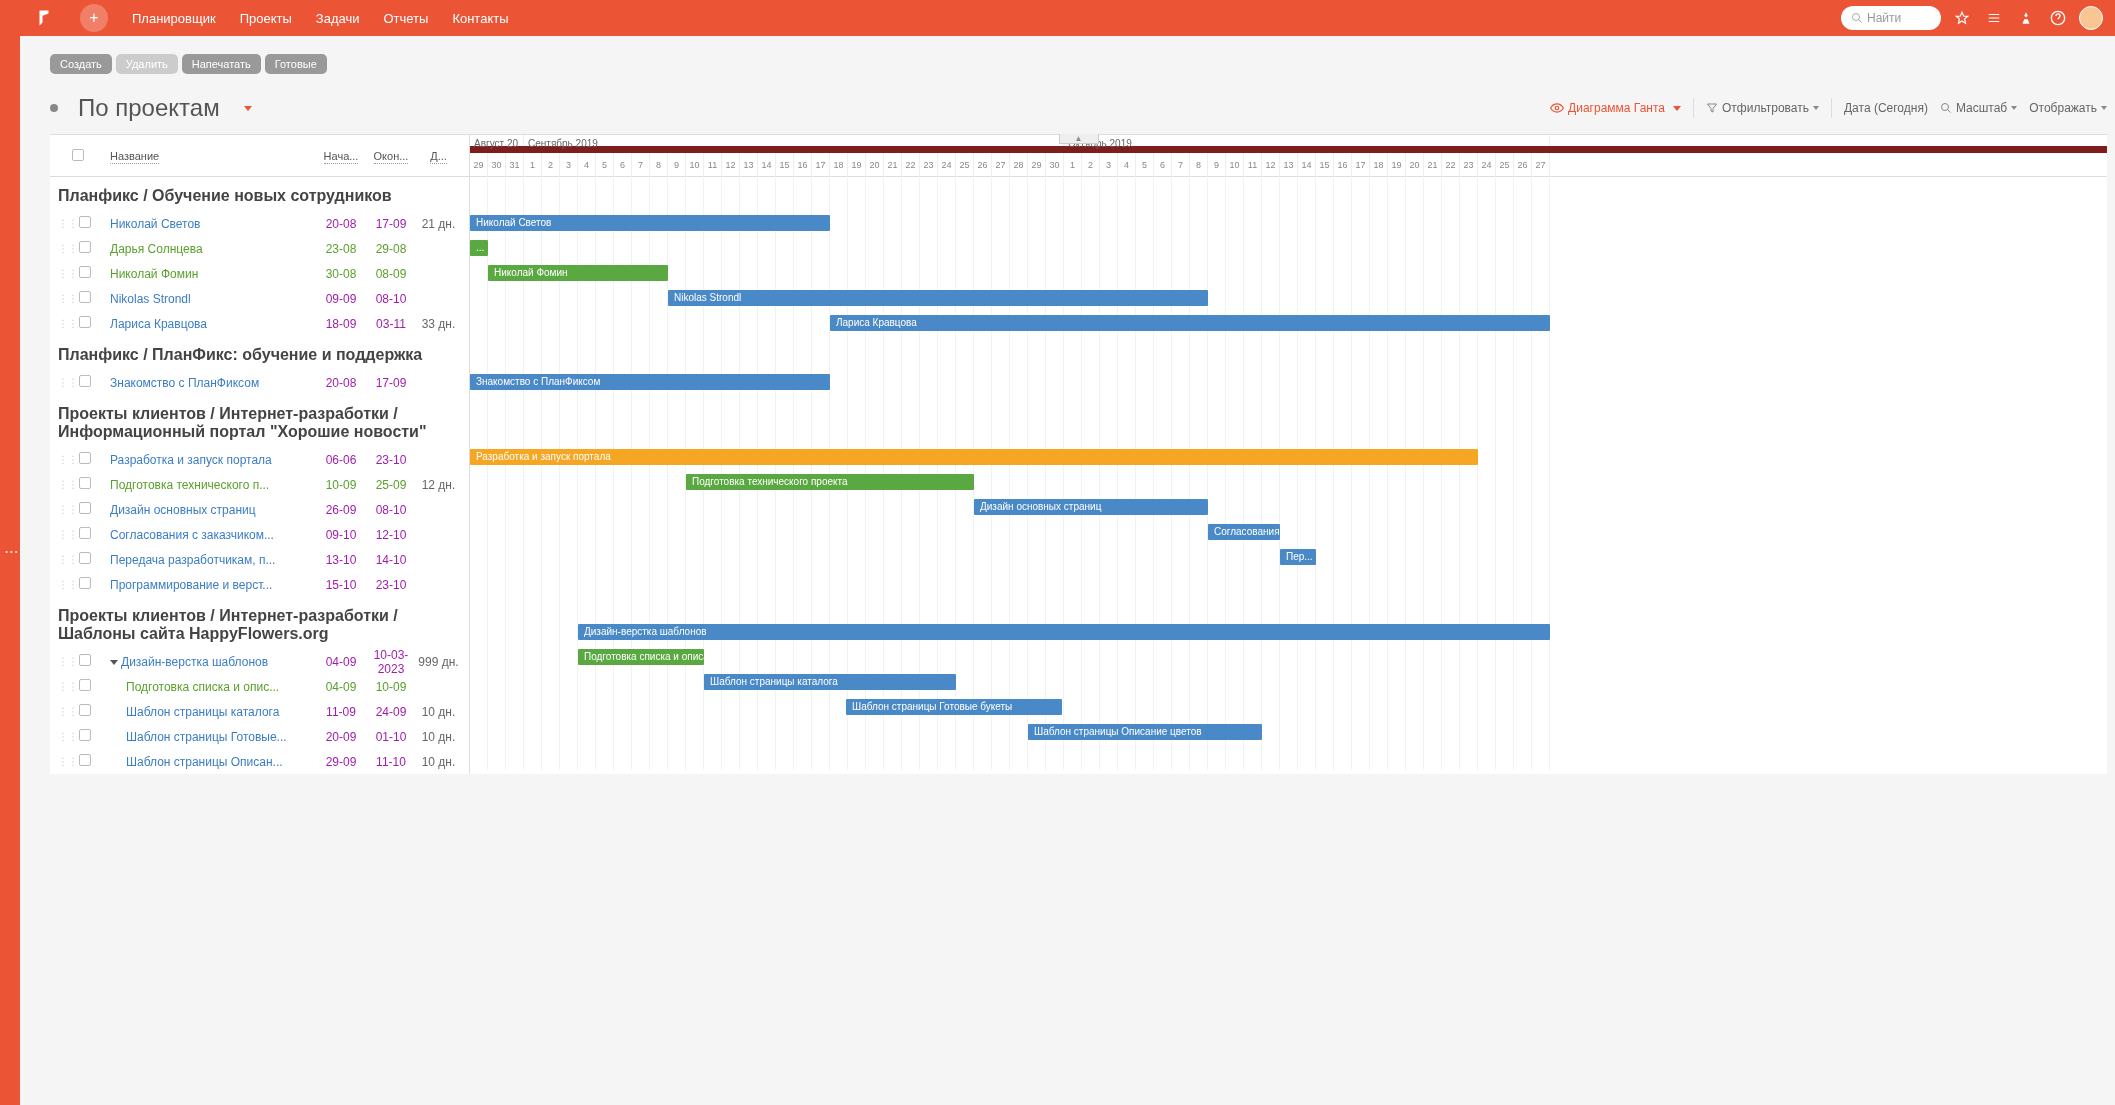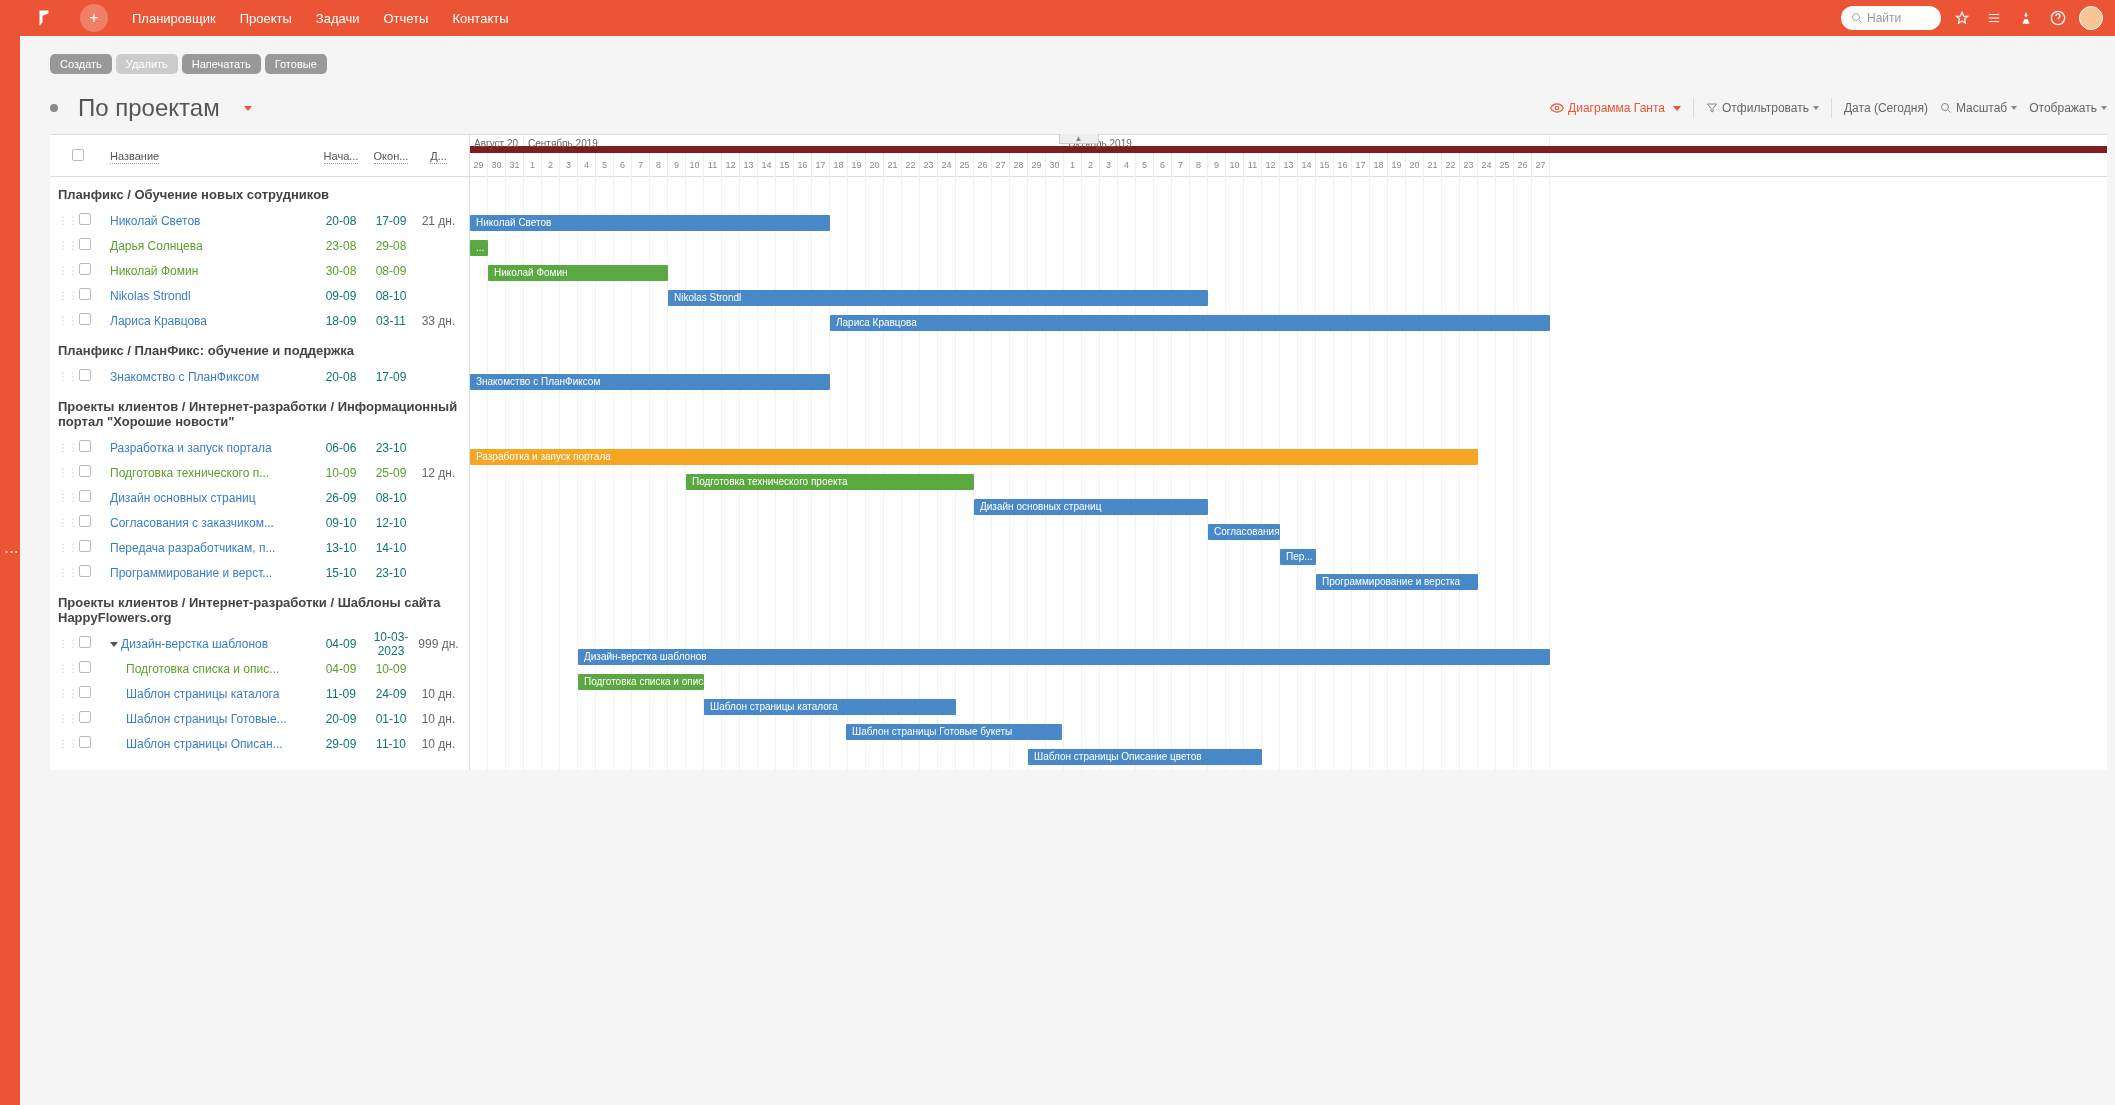--- a/index.html
+++ b/index.html
@@ -27,27 +27,27 @@
 .view-item.active{color:#ec5436}
 .divider{height:20px;width:1px;background:#ddd}
 .gantt-wrap{display:flex;border-top:1px solid #ddd;position:relative}
 .left-panel{width:420px;flex-shrink:0;border-right:1px solid #ddd;background:#fff}
 .lp-header{height:42px;border-bottom:1px solid #ddd;display:flex;align-items:center;padding:0 8px;font-size:11px;color:#555}
 .col-cb{width:40px;text-align:center}
 .col-name{flex:1;padding-left:12px}
 .col-start,.col-end{width:50px;text-align:center}
 .col-dur{width:45px;text-align:center}
 .col-h{border-bottom:1px dotted #999;padding-bottom:1px;cursor:pointer}
-.group-row{padding:10px 8px 6px;font-size:13px;font-weight:bold;color:#444}
+.group-row{padding:10px 8px 6px;font-size:16px;font-weight:bold;color:#444}
 .task-row{height:25px;display:flex;align-items:center;padding:0 8px;font-size:12px}
 .task-row .handle{width:14px;color:#ccc;font-size:10px;cursor:move}
 .task-row .cb{width:26px;text-align:center}
 .task-row .name{flex:1;padding-left:12px;color:#3b7dc5;cursor:pointer;white-space:nowrap;overflow:hidden;text-overflow:ellipsis}
 .task-row .name.green{color:#5aa02c}
-.task-row .start,.task-row .end{width:50px;text-align:center;color:#0f766e}
+.task-row .start,.task-row .end{width:50px;text-align:center;color:#a21caf}
 .task-row .dur{width:45px;text-align:center;color:#666}
 .task-row.green .start,.task-row.green .end{color:#5aa02c}
 .indent-1 .name{padding-left:28px}
 .expand-toggle{display:inline-block;border-left:4px solid transparent;border-right:4px solid transparent;border-top:5px solid #555;margin-right:3px;vertical-align:middle}
 .right-panel{flex:1;overflow:hidden;position:relative;background:#fff}
 .timeline-h{height:42px;border-bottom:1px solid #ddd;position:relative}
 .month-row{height:18px;display:flex;border-bottom:7px solid #7f1d1d}
 .month-cell{font-size:10px;color:#666;padding:3px 4px;border-right:1px solid #eee}
 .day-row{height:24px;display:flex}
 .day-cell{width:18px;font-size:9px;color:#888;text-align:center;line-height:24px;border-right:1px solid #eee;flex-shrink:0}
@@ -482,23 +482,20 @@
           </div>
           <div class="gantt-row">
             <div class="bar blue" style="left: 504px; width: 234px;">Дизайн основных страниц</div>
           </div>
           <div class="gantt-row">
             <div class="bar blue" style="left: 738px; width: 72px;">Согласования...</div>
           </div>
           <div class="gantt-row">
             <div class="bar blue" style="left: 810px; width: 36px;">Пер...</div>
           </div>
-          <div class="gantt-row">
-            <div class="bar blue" style="left: 846px; width: 162px;">Программирование и верстка</div>
-          </div>
           <div class="group-spacer" style="height: 50px;"></div>
           <div class="gantt-row">
             <div class="bar blue" style="left: 108px; width: 972px;">Дизайн-верстка шаблонов</div>
           </div>
           <div class="gantt-row">
             <div class="bar green" style="left: 108px; width: 126px;">Подготовка списка и описа...</div>
           </div>
           <div class="gantt-row">
             <div class="bar blue" style="left: 234px; width: 252px;">Шаблон страницы каталога</div>
           </div>

